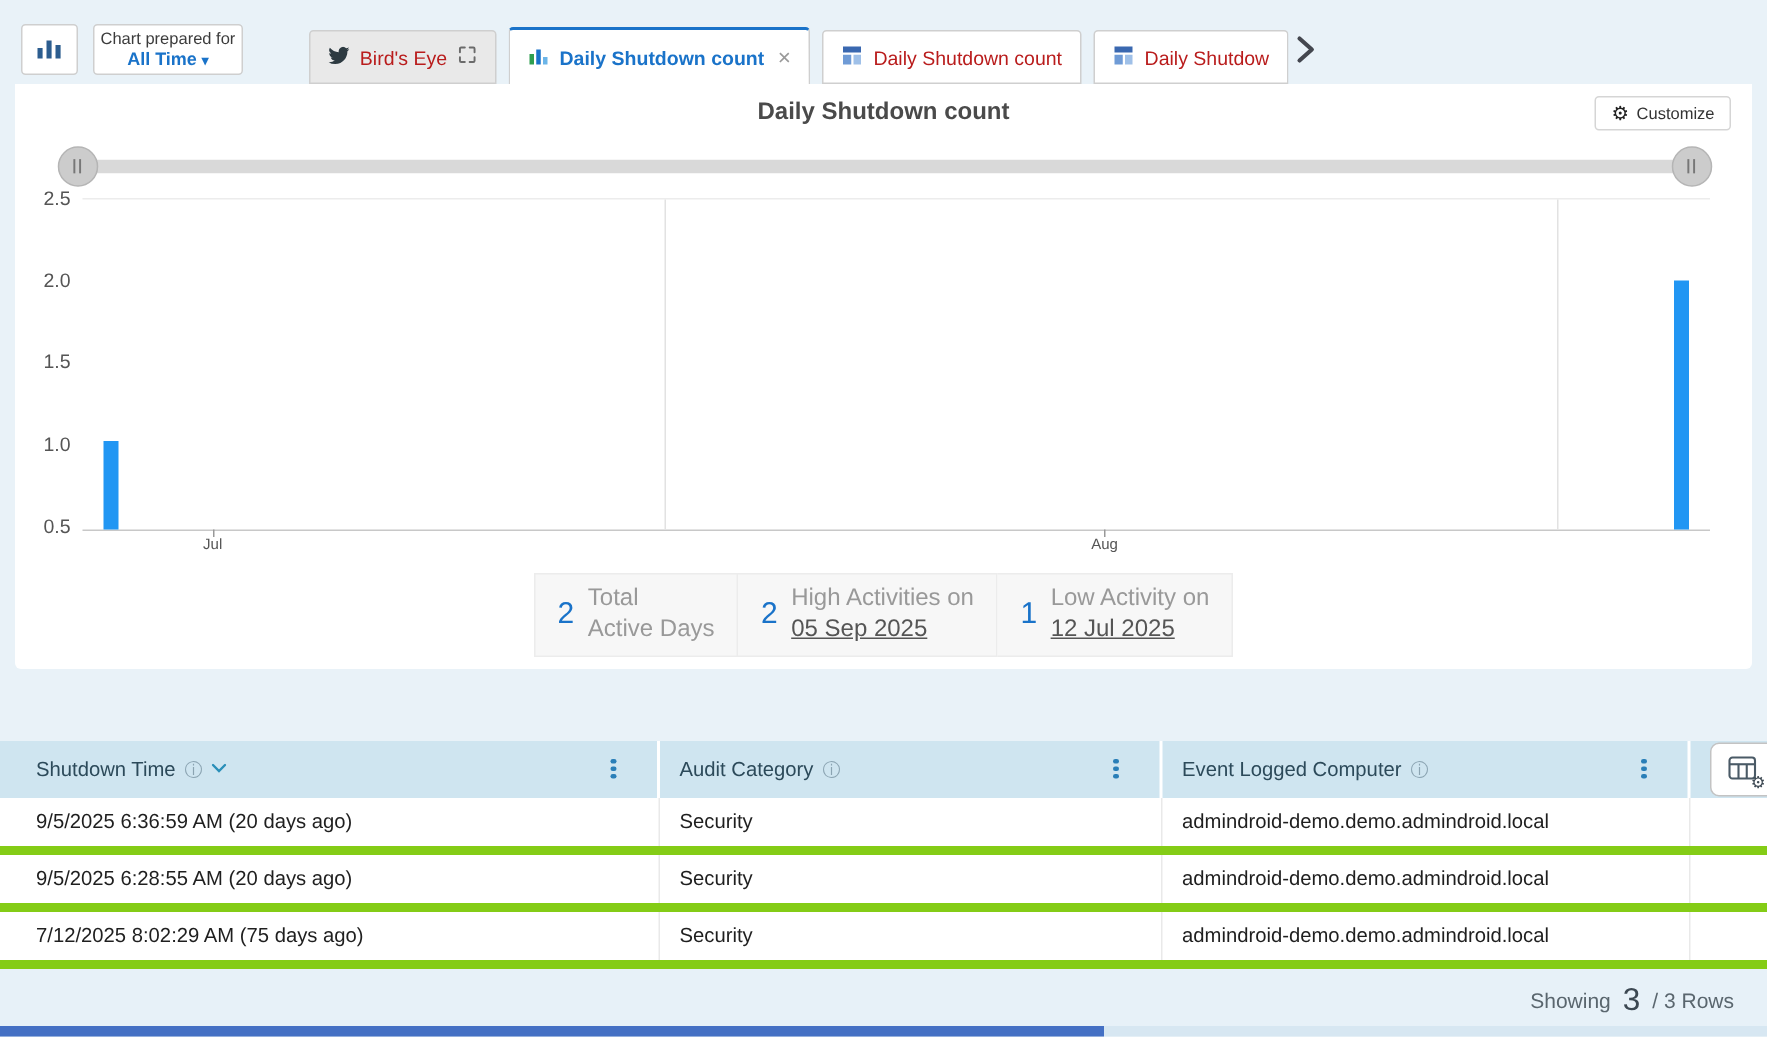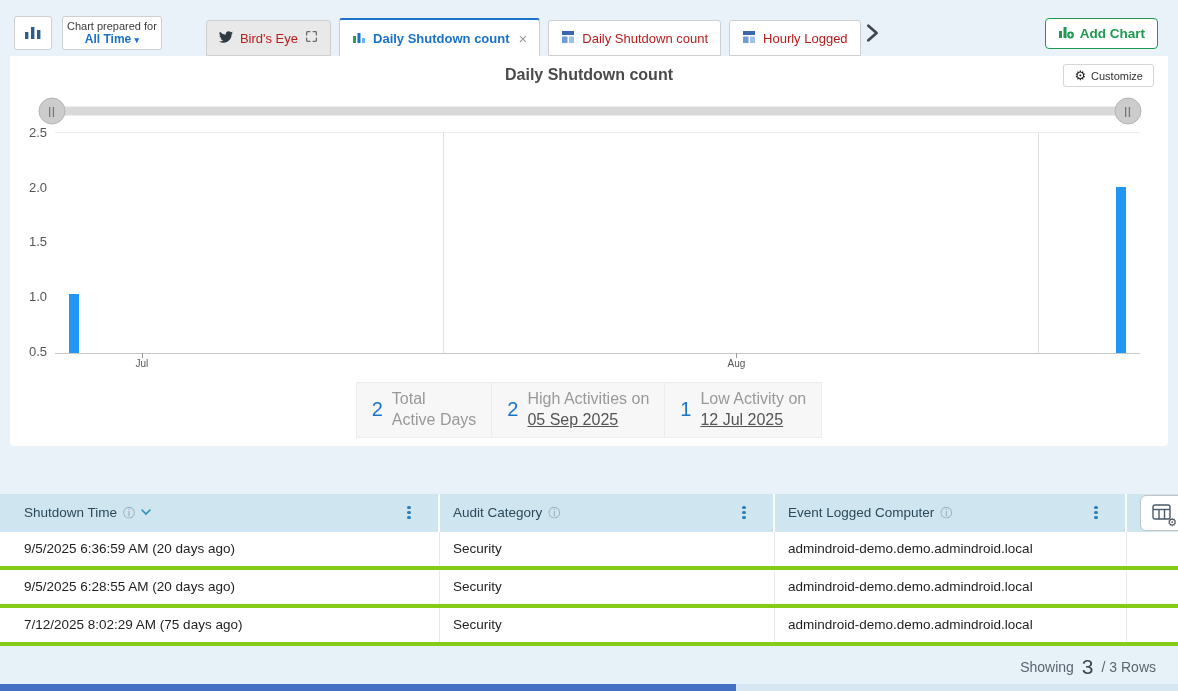--- a/index.html
+++ b/index.html
@@ -113,21 +113,21 @@
   }
   .col-btn {
     position: absolute; right: -8px; top: 50%; transform: translateY(-50%);
     width: 46px; height: 36px; background: #fff; border: 1px solid #c3c3c3; border-radius: 6px;
     display: flex; align-items: center; justify-content: center; cursor: pointer;
   }
   .mini-gear { position: absolute; right: 8px; bottom: 2px; font-size: 11px; color: #3c4852; line-height: 1; }
 
   .row {
     display: grid; grid-template-columns: 440px 335px 352px 1fr;
-    background: #fff; height: 38px; border-bottom: 4px solid #84cc16;
+    background: #fff; height: 38px; border-bottom: 6px solid #84cc16;
     font-size: 13.5px; color: #1f1f1f;
   }
   .cell { display: flex; align-items: center; padding: 0 10px 0 24px; border-right: 1px solid #e9e9e9; }
   .cell-2, .cell-3 { padding-left: 13px; }
   .cell-4 { border-right: none; }
 
   .tfoot {
     position: relative; height: 52px; background: #e7f1f8;
     display: flex; align-items: center; justify-content: flex-end;
     padding-right: 22px; padding-bottom: 10px; gap: 6px; color: #5a666e; font-size: 14px;
@@ -199,41 +199,30 @@
       </div>
 
       <div class="tab tab-cut">
         <span>
           <svg width="14" height="14" viewBox="0 0 14 14">
             <rect x="1" y="1" width="12" height="4" fill="#3a68b0"></rect>
             <rect x="1" y="6.5" width="5.5" height="6.5" fill="#6f9bd6"></rect>
             <rect x="8" y="6.5" width="5" height="6.5" fill="#9fc0e8"></rect>
           </svg>
         </span>
-        <span>Hourly Logged</span>
+        <span>Daily Shutdow</span>
       </div>
     </div>
 
     <button class="chev">
       <svg width="22" height="26" viewBox="0 0 24 24" fill="none" stroke="#44474f" stroke-width="3" stroke-linecap="round" stroke-linejoin="round">
           <path d="M8 4l9 8-9 8"></path>
         </svg>
     </button>
 
-    <button class="add-chart">
-      <span>
-        <svg width="16" height="14" viewBox="0 0 16 14">
-          <rect x="1" y="6" width="3" height="7" fill="#1d9a4e"></rect>
-          <rect x="5.5" y="2" width="3" height="11" fill="#1d9a4e"></rect>
-          <circle cx="12.5" cy="10" r="3.4" fill="#1d9a4e"></circle>
-          <path d="M12.5 8.3v3.4M10.8 10h3.4" stroke="#fff" stroke-width="1.2"></path>
-        </svg>
-      </span>
-      <span>Add Chart</span>
-    </button>
   </div>
 
   <div class="panel">
     <div class="panel-head">
       <div class="panel-title">Daily Shutdown count</div>
       <button class="customize">
         <span class="gear">⚙</span>
         <span>Customize</span>
       </button>
     </div>

